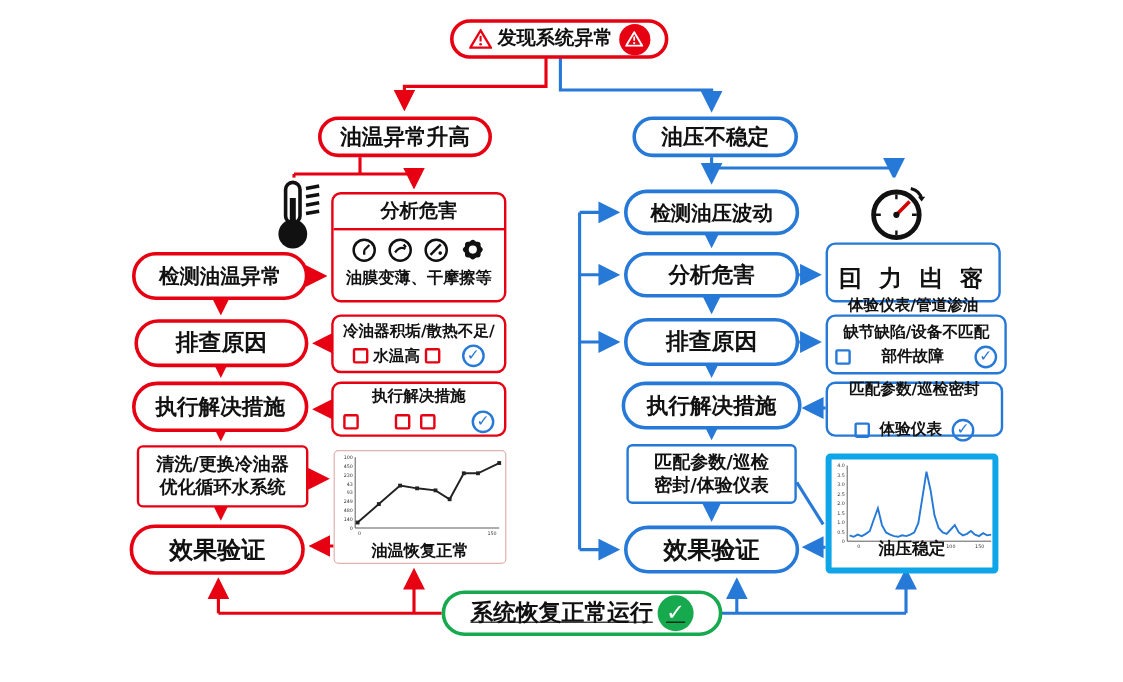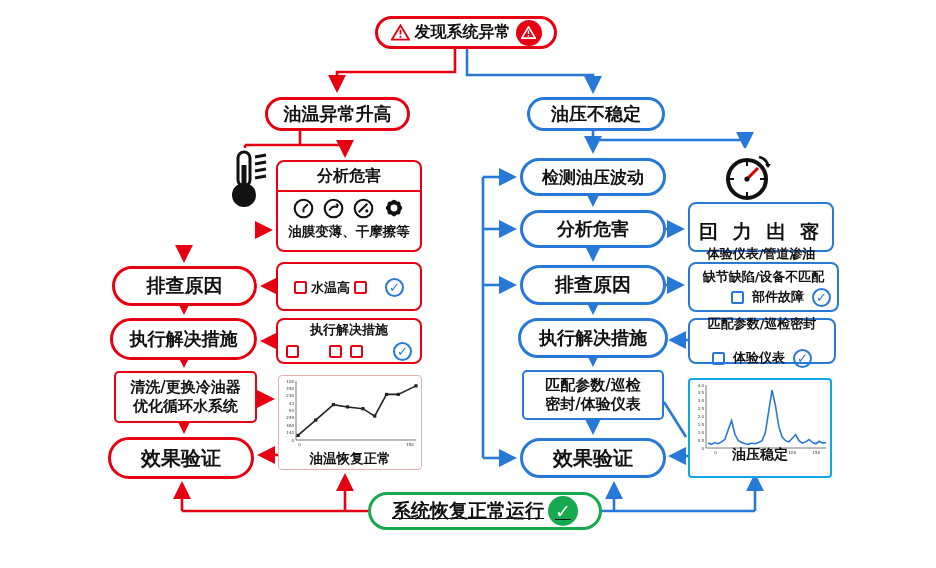--- a/index.html
+++ b/index.html
@@ -13,21 +13,21 @@
   .pill.red{border:3px solid #e60012;}
   .pill.blue{border:3px solid #2779d8;}
   .rectnode{border-radius:5px;font-weight:700;flex-direction:column;line-height:1.25;}
   .rectnode.red{border:2.5px solid #e60012;}
   .rectnode.blue{border:2.5px solid #2779d8;}
   .sidebox{border-radius:8px;font-weight:600;flex-direction:column;}
   .sidebox.red{border:2px solid #e60012;}
   .sidebox.blue{border:2px solid #2779d8;}
   .chartbox{border-radius:4px;background:#fff;flex-direction:column;justify-content:flex-start;}
   .chartbox.red{border:1px solid #e0b3ae;}
-  .chartbox.blue{border:2px solid #0ea5e9;}
+  .chartbox.blue{border:5px solid #0ea5e9;}
   .cbx{display:inline-block;width:13px;height:13px;border-radius:2px;box-sizing:border-box;}
   .cbx.red{border:2px solid #e60012;}
   .cbx.blue{border:2px solid #2779d8;}
   .okc{display:inline-flex;width:19px;height:19px;border-radius:50%;border:2px solid #2779d8;
        color:#2779d8;font-weight:700;font-size:13px;align-items:center;justify-content:center;box-sizing:border-box;}
   .gcheck{display:inline-flex;width:30px;height:30px;border-radius:50%;background:#17a94e;color:#fff;
        font-weight:700;font-size:19px;align-items:center;justify-content:center;}
   .row{display:flex;align-items:center;width:100%;box-sizing:border-box;}
   .cap{font-size:13px;font-weight:600;}
   .iconwrap{position:absolute;z-index:2;background:#fff;display:flex;align-items:center;justify-content:center;}
@@ -117,20 +117,23 @@
       <rect x="13" y="3" width="12" height="34" rx="6" fill="#fff" stroke="#111" stroke-width="3"></rect>
       <circle cx="19" cy="46" r="12" fill="#111"></circle>
       <rect x="16.5" y="16" width="5" height="26" fill="#111"></rect>
       <line x1="30" y1="8" x2="41" y2="6" stroke="#111" stroke-width="3"></line>
       <line x1="30" y1="15" x2="41" y2="13" stroke="#111" stroke-width="3"></line>
       <line x1="30" y1="22" x2="41" y2="20" stroke="#111" stroke-width="3"></line>
       <line x1="30" y1="29" x2="41" y2="27" stroke="#111" stroke-width="3"></line>
     </svg>
   </div>
 
+  <div class="node pill red" style="left:110px;top:210px;width:147px;height:40px;font-size:17px;">
+    <span>检测油温异常</span>
+  </div>
   <div class="node pill red" style="left:112px;top:266px;width:145px;height:40px;font-size:19px;">
     <span>排查原因</span>
   </div>
   <div class="node pill red" style="left:110px;top:318px;width:147px;height:42px;font-size:18px;">
     <span>执行解决措施</span>
   </div>
   <div class="node rectnode red" style="left:114px;top:371px;width:143px;height:52px;font-size:15px;">
     <div>清洗/更换冷油器</div>
     <div>优化循环水系统</div>
   </div>
@@ -166,20 +169,21 @@
           <rect x="4.5" y="4.5" width="13" height="13" rx="2.5" fill="#111"></rect>
           <rect x="4.5" y="4.5" width="13" height="13" rx="2.5" fill="#111" transform="rotate(45 11 11)"></rect>
           <circle cx="11" cy="11" r="3.4" fill="#fff"></circle>
         </svg>
       </span>
     </div>
     <div class="cap" style="font-size:13.5px;padding-top:4px;">油膜变薄、干摩擦等</div>
   </div>
 
   <div class="node sidebox red" style="left:276px;top:262px;width:146px;height:49px;font-size:13px;padding:3px 6px;">
+    <div>冷油器积垢/散热不足/</div>
     <div class="row" style="justify-content:center;gap:4px;margin-top:2px;">
       <span class="cbx red"></span>
       <span>水温高</span>
       <span class="cbx red"></span>
       <span class="okc" style="margin-left:14px;">✓</span>
     </div>
   </div>
 
   <div class="node sidebox red" style="left:276px;top:318px;width:146px;height:46px;font-size:13px;padding:3px 8px;">
     <div>执行解决措施</div>
@@ -258,21 +262,21 @@
       <span>囙</span>
       <span>力</span>
       <span>凷</span>
       <span>宻</span>
     </div>
     <div class="cap" style="font-size:13px;">体验仪表/管道渗油</div>
   </div>
 
   <div class="node sidebox blue" style="left:688px;top:262px;width:151px;height:50px;font-size:13px;padding:3px 6px;">
     <div>缺节缺陷/设备不匹配</div>
-    <div class="row" style="justify-content:flex-end;gap:8px;margin-top:2px;">
+    <div class="row" style="justify-content:space-between;gap:8px;margin-top:2px;">
       <span class="cbx blue"></span>
       <span>部件故障</span>
       <span class="okc">✓</span>
     </div>
   </div>
 
   <div class="node sidebox blue" style="left:688px;top:318px;width:148px;height:46px;font-size:13px;padding:3px 6px;">
     <div>匹配参数/巡检密封</div>
     <div class="row" style="justify-content:center;gap:8px;margin-top:16px;">
       <span class="cbx blue"></span>

